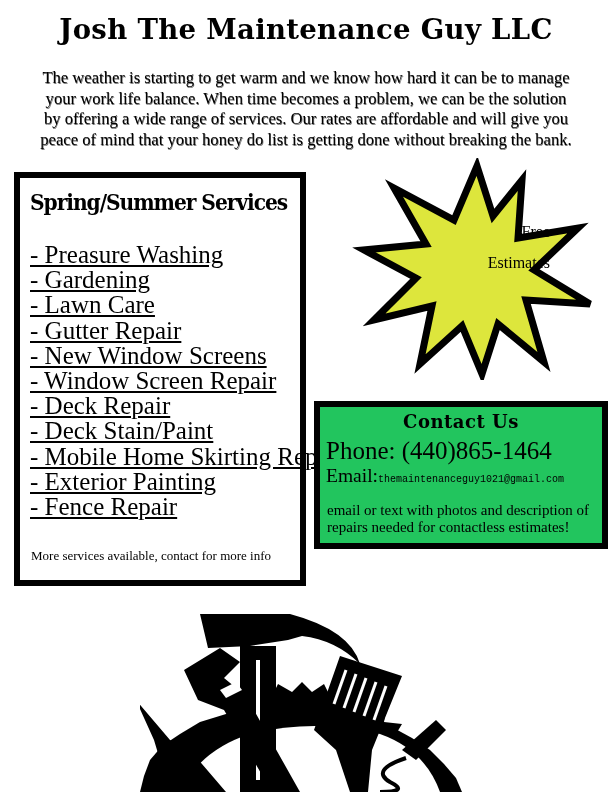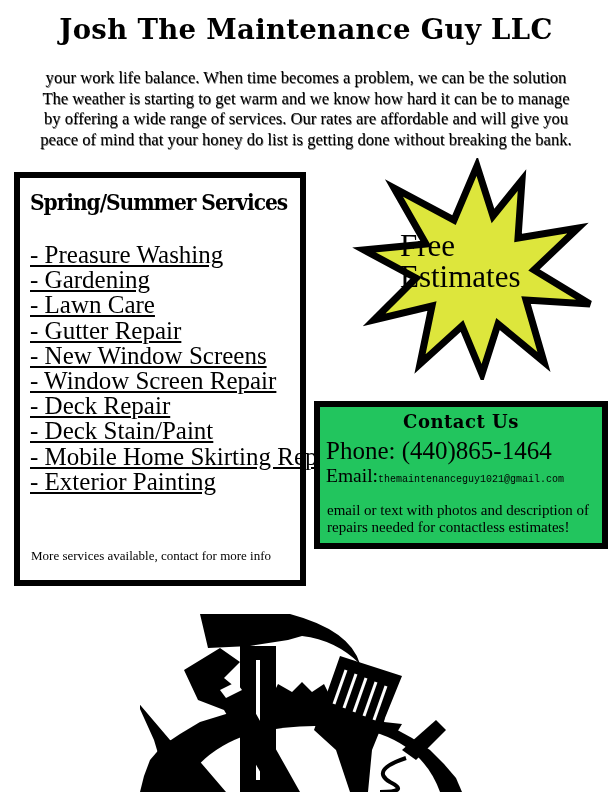--- a/index.html
+++ b/index.html
@@ -5,54 +5,55 @@
   html,body{margin:0;padding:0;background:#fff;}
   body{width:612px;height:792px;position:relative;overflow:hidden;font-family:"Liberation Serif","DejaVu Serif",serif;color:#000;}
   .title{position:absolute;left:0;top:14px;width:612px;text-align:center;font-family:"DejaVu Serif",serif;font-weight:bold;font-size:27px;letter-spacing:0.3px;transform:scaleX(1.02);}
   .intro{position:absolute;left:10px;top:68px;width:592px;text-align:center;font-size:16.6px;line-height:20.5px;text-shadow:0.6px 0.6px 0 #777;}
   .services{position:absolute;left:14px;top:172px;width:280px;height:402px;border:6px solid #000;background:#fff;}
   .services h2{margin:0;position:absolute;left:10px;top:10px;font-family:"DejaVu Serif",serif;font-weight:bold;font-size:23px;letter-spacing:-1.2px;transform:scaleX(0.88);transform-origin:left;white-space:nowrap;}
   .svc-list{position:absolute;left:10px;top:64px;margin:0;padding:0;list-style:none;}
   .svc-list li{font-size:25px;line-height:25.2px;white-space:nowrap;text-decoration:underline;}
   .more{position:absolute;left:11px;top:370px;font-size:13px;white-space:nowrap;}
   .star{position:absolute;left:350px;top:158px;width:254px;height:222px;}
-  .star-text{position:absolute;left:400px;top:230px;width:150px;text-align:left;font-size:31px;line-height:31px;}
+  .star-text{position:absolute;left:400px;top:216px;width:150px;text-align:right;font-size:16px;line-height:31px;}
   .contact{position:absolute;left:314px;top:401px;width:282px;height:136px;border:6px solid #000;background:#22c55e;}
   .contact h3{margin:0;position:absolute;left:0;top:4px;width:100%;text-align:center;font-family:"DejaVu Serif",serif;font-weight:bold;font-size:18px;letter-spacing:0.5px;}
   .phone{position:absolute;left:6px;top:30px;font-size:25px;white-space:nowrap;}
   .email{position:absolute;left:6px;top:58px;font-size:19.5px;white-space:nowrap;}
   .email .addr{font-size:10px;font-family:Liberation Mono, monospace;}
   .note{position:absolute;left:7px;top:95px;width:270px;font-size:15px;line-height:17px;}
   .tools{position:absolute;left:140px;top:600px;width:350px;height:192px;}
 </style>
 </head>
 <body>
 
 <div class="title">Josh The Maintenance Guy LLC</div>
 
 <div class="intro">
+  <div>The weather is starting to get warm and we know how hard it can be to manage</div>
   <div>your work life balance. When time becomes a problem, we can be the solution</div>
-  <div>The weather is starting to get warm and we know how hard it can be to manage</div>
   <div>by offering a wide range of services. Our rates are affordable and will give you</div>
   <div>peace of mind that your honey do list is getting done without breaking the bank.</div>
 </div>
 
 <div class="services">
   <h2>Spring/Summer Services</h2>
   <ul class="svc-list">
     <li>- Preasure Washing</li>
     <li>- Gardening</li>
     <li>- Lawn Care</li>
     <li>- Gutter Repair</li>
     <li>- New Window Screens</li>
     <li>- Window Screen Repair</li>
     <li>- Deck Repair</li>
     <li>- Deck Stain/Paint</li>
     <li>- Mobile Home Skirting Repair</li>
     <li>- Exterior Painting</li>
+    <li>- Fence Repair</li>
   </ul>
   <div class="more">More services available, contact for more info</div>
 </div>
 
 <svg class="star" viewBox="0 0 254 222">
   <polygon fill="#dde63c" stroke="#000" stroke-width="7" stroke-linejoin="miter" points="127,8 143,58 172,22 168,80 228,70 184,112 240,146 176,142 194,204 148,166 132,216 112,168 70,206 82,148 24,162 66,120 14,92 76,86 44,30 104,62"></polygon>
 </svg>
 <div class="star-text">
   <div>Free</div>
   <div>Estimates</div>

